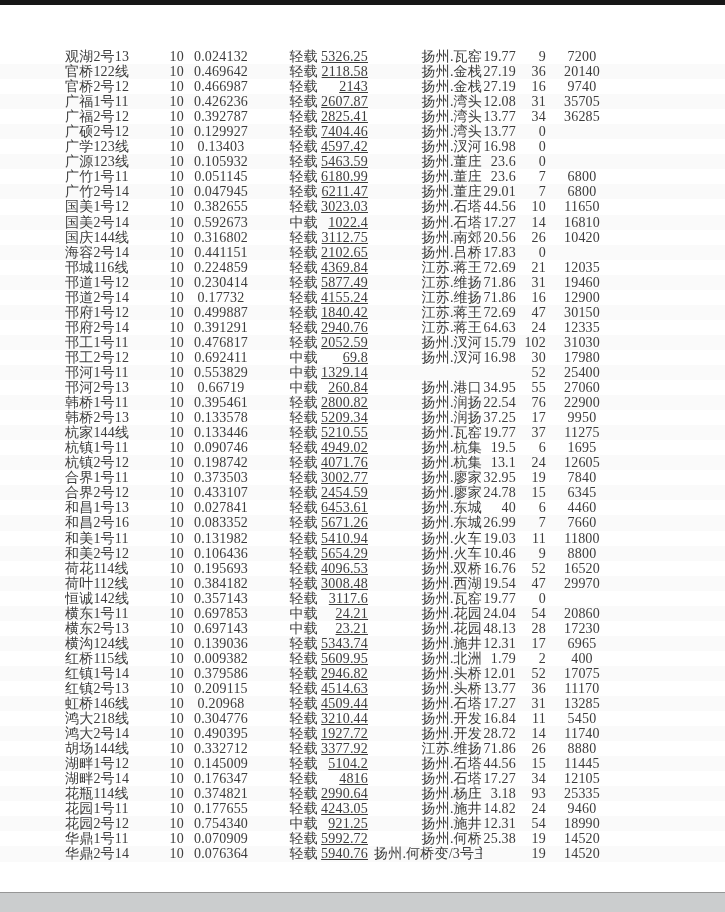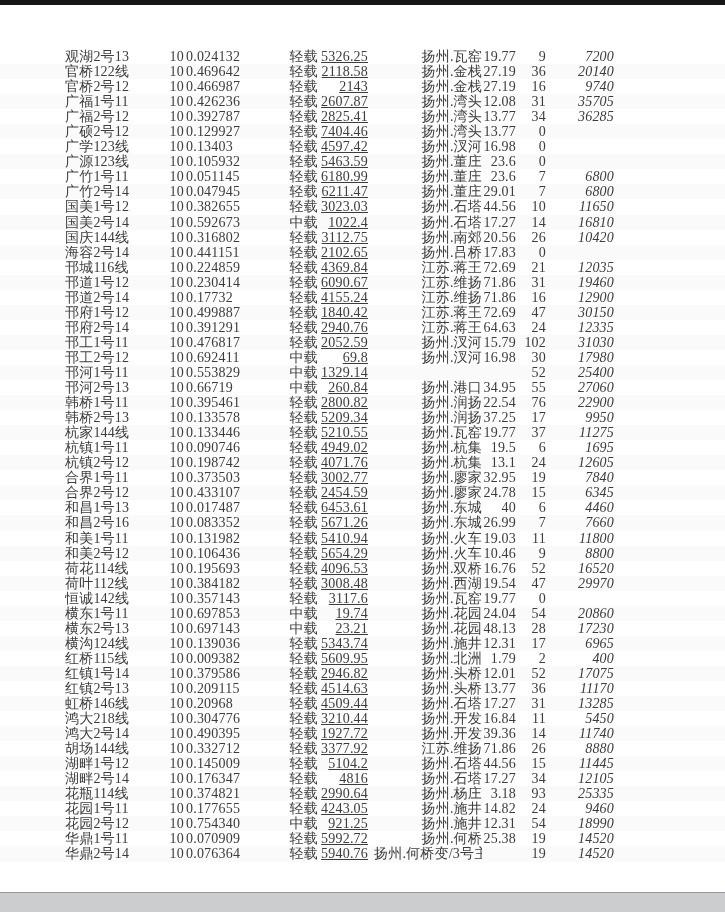--- a/index.html
+++ b/index.html
@@ -23,27 +23,27 @@
     letter-spacing:.2px;
   }
   .row{
     position:relative;height:15.05px;line-height:15.05px;
     white-space:nowrap;
   }
   .row:nth-child(even){background:rgba(0,0,0,0.018);}
   .cell{position:absolute;top:0;height:15.05px;overflow:hidden;}
   .c0{left:65px;width:100px;text-align:left;}
   .c1{left:150px;width:34px;text-align:right;}
-  .c2{left:186px;width:70px;text-align:left;}
+  .c2{left:186px;width:70px;text-align:center;}
   .c3{left:262px;width:56px;text-align:right;}
   .c4{left:276px;width:92px;text-align:right;text-decoration:underline;}
   .c5{left:374px;width:108px;text-align:right;}
   .c6{left:460px;width:56px;text-align:right;}
   .c7{left:496px;width:50px;text-align:right;}
-  .c8{left:550px;width:64px;text-align:right;font-style:italic;}
+  .c8{left:550px;width:64px;text-align:center;}
 </style>
 </head>
 <body>
 
 <div class="top-strip"></div>
 
 <div class="report">
     <div class="row">
     <span class="cell c0">观湖2号13</span>
     <span class="cell c1">10</span>
@@ -207,21 +207,21 @@
     <span class="cell c5">江苏.蒋王</span>
     <span class="cell c6">72.69</span>
     <span class="cell c7">21</span>
     <span class="cell c8">12035</span>
   </div>
     <div class="row">
     <span class="cell c0">邗道1号12</span>
     <span class="cell c1">10</span>
     <span class="cell c2">0.230414</span>
     <span class="cell c3">轻载</span>
-    <span class="cell c4">6090.67</span>
+    <span class="cell c4">5877.49</span>
     <span class="cell c5">江苏.维扬</span>
     <span class="cell c6">71.86</span>
     <span class="cell c7">31</span>
     <span class="cell c8">19460</span>
   </div>
     <div class="row">
     <span class="cell c0">邗道2号14</span>
     <span class="cell c1">10</span>
     <span class="cell c2">0.17732</span>
     <span class="cell c3">轻载</span>
@@ -370,21 +370,21 @@
     <span class="cell c3">轻载</span>
     <span class="cell c4">2454.59</span>
     <span class="cell c5">扬州.廖家</span>
     <span class="cell c6">24.78</span>
     <span class="cell c7">15</span>
     <span class="cell c8">6345</span>
   </div>
     <div class="row">
     <span class="cell c0">和昌1号13</span>
     <span class="cell c1">10</span>
-    <span class="cell c2">0.017487</span>
+    <span class="cell c2">0.027841</span>
     <span class="cell c3">轻载</span>
     <span class="cell c4">6453.61</span>
     <span class="cell c5">扬州.东城</span>
     <span class="cell c6">40</span>
     <span class="cell c7">6</span>
     <span class="cell c8">4460</span>
   </div>
     <div class="row">
     <span class="cell c0">和昌2号16</span>
     <span class="cell c1">10</span>
@@ -449,21 +449,21 @@
     <span class="cell c5">扬州.瓦窑</span>
     <span class="cell c6">19.77</span>
     <span class="cell c7">0</span>
     <span class="cell c8"></span>
   </div>
     <div class="row">
     <span class="cell c0">横东1号11</span>
     <span class="cell c1">10</span>
     <span class="cell c2">0.697853</span>
     <span class="cell c3">中载</span>
-    <span class="cell c4">19.74</span>
+    <span class="cell c4">24.21</span>
     <span class="cell c5">扬州.花园</span>
     <span class="cell c6">24.04</span>
     <span class="cell c7">54</span>
     <span class="cell c8">20860</span>
   </div>
     <div class="row">
     <span class="cell c0">横东2号13</span>
     <span class="cell c1">10</span>
     <span class="cell c2">0.697143</span>
     <span class="cell c3">中载</span>
@@ -539,21 +539,21 @@
     <span class="cell c7">11</span>
     <span class="cell c8">5450</span>
   </div>
     <div class="row">
     <span class="cell c0">鸿大2号14</span>
     <span class="cell c1">10</span>
     <span class="cell c2">0.490395</span>
     <span class="cell c3">轻载</span>
     <span class="cell c4">1927.72</span>
     <span class="cell c5">扬州.开发</span>
-    <span class="cell c6">39.36</span>
+    <span class="cell c6">28.72</span>
     <span class="cell c7">14</span>
     <span class="cell c8">11740</span>
   </div>
     <div class="row">
     <span class="cell c0">胡场144线</span>
     <span class="cell c1">10</span>
     <span class="cell c2">0.332712</span>
     <span class="cell c3">轻载</span>
     <span class="cell c4">3377.92</span>
     <span class="cell c5">江苏.维扬</span>

